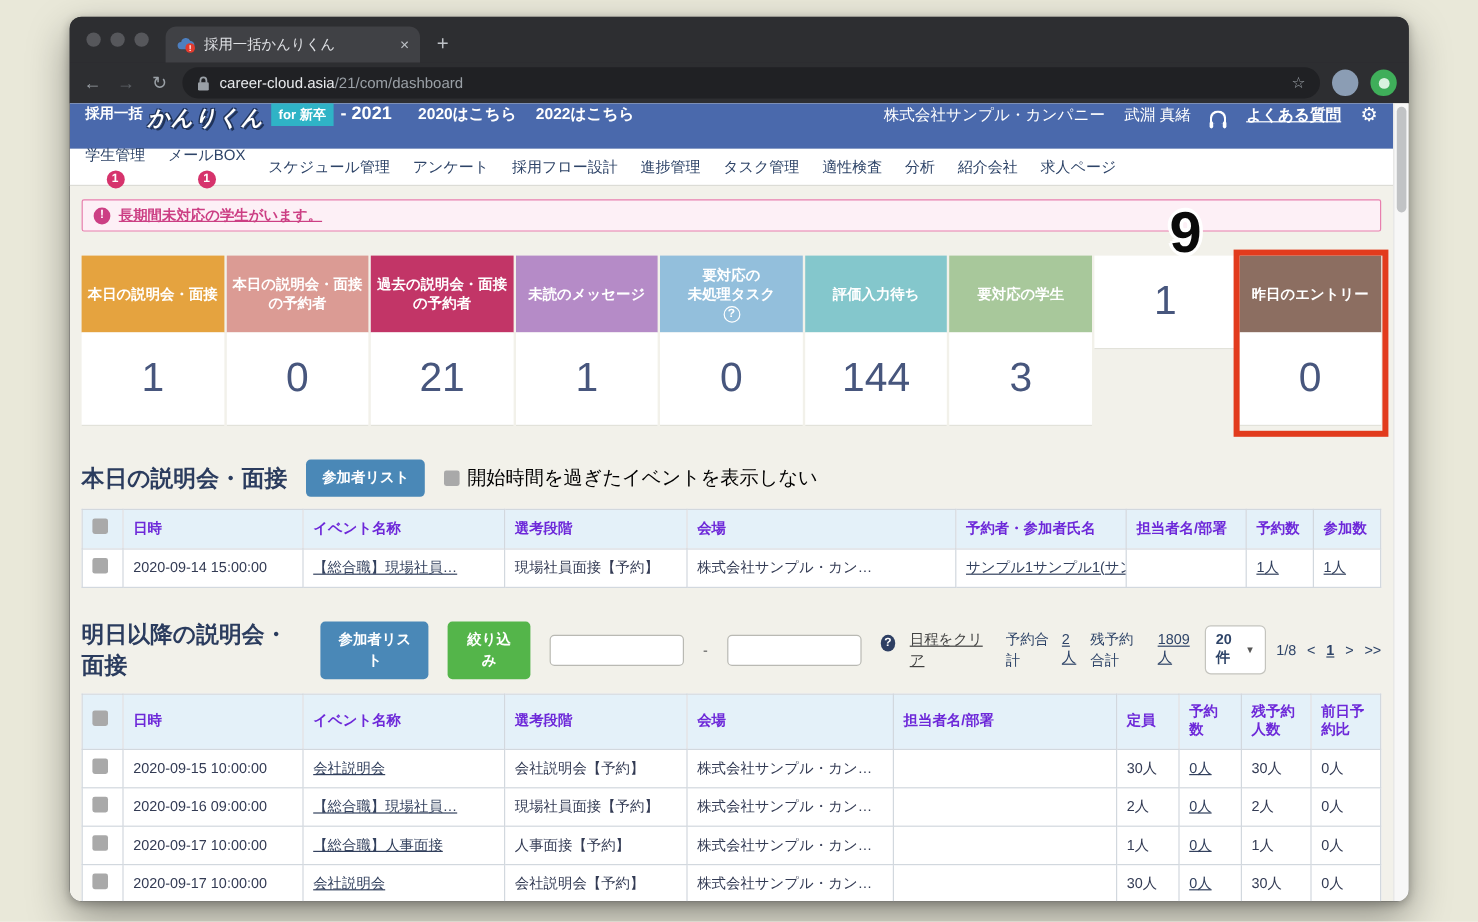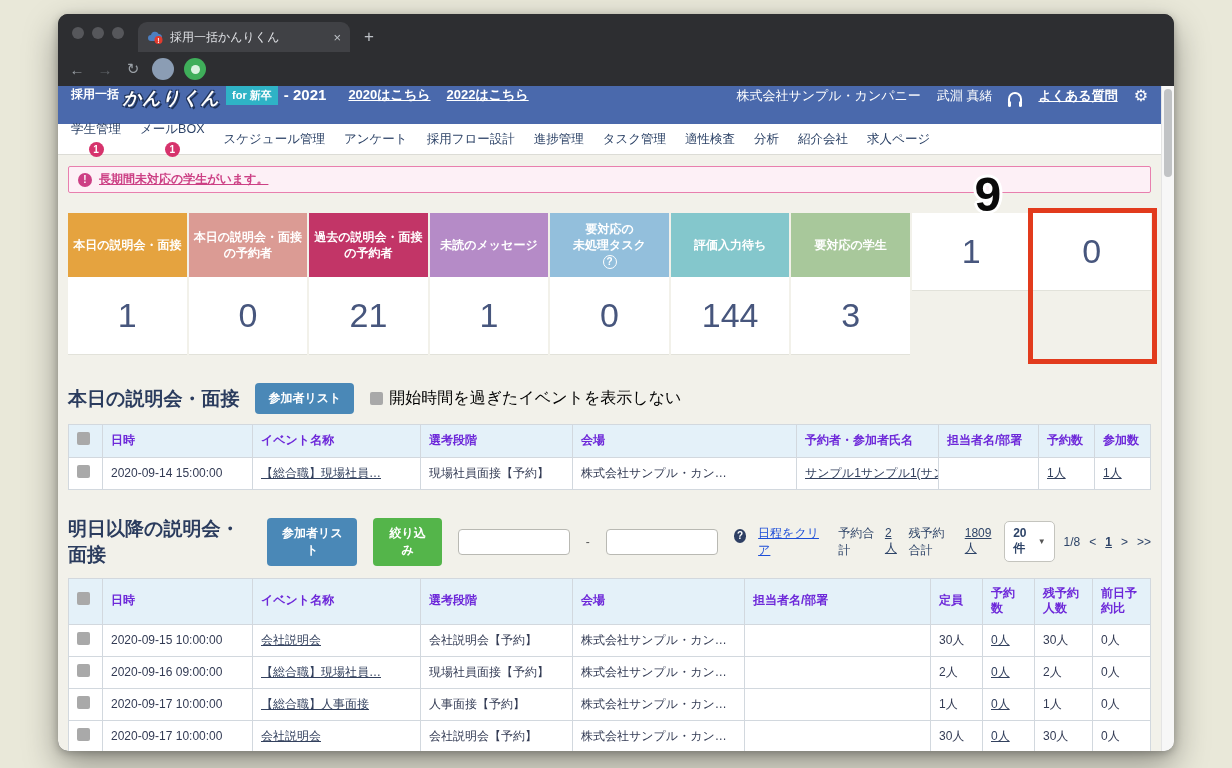--- a/index.html
+++ b/index.html
@@ -36,21 +36,21 @@
   .scrollbar { position:absolute; top:0; right:0; bottom:0; width:13px; background:#f7f7f7; border-left:1px solid #e4e4e4; }
   .scroll-thumb { position:absolute; top:3px; left:2px; width:8px; height:88px; border-radius:5px; background:#c1c3c5; }
 
   
   .bluebar { height:38px; background:#4a69ac; color:#fff; display:flex; align-items:flex-start; padding:0 13px; font-size:13px; }
   .logo-pre { font-weight:bold; font-size:12px; margin-right:4px; }
   .logo-name { font-weight:900; font-style:italic; font-size:18px; letter-spacing:1px;
                text-shadow:-1px -1px 0 #203359,1px -1px 0 #203359,-1px 1px 0 #203359,2px 2px 0 #203359; margin-right:6px; }
   .logo-badge { background:#2fb3c6; font-size:11px; font-weight:bold; padding:2px 6px; margin-right:6px; }
   .logo-year { font-weight:bold; font-size:15px; margin-right:22px; }
-  .yr-link { color:#fff; font-weight:bold; text-decoration:underline; margin-right:16px; }
+  .yr-link { color:#fff; font-weight:bold; margin-right:16px; }
   .blue-right { margin-left:auto; display:flex; align-items:center; gap:16px; }
   .headset { width:14px; height:11px; border:2px solid #fff; border-bottom:none; border-radius:8px 8px 0 0; position:relative; top:2px; }
   .headset:before, .headset:after { content:""; position:absolute; bottom:-4px; width:3px; height:6px; background:#fff; border-radius:2px; }
   .headset:before { left:-2px; } .headset:after { right:-2px; }
   .faq { color:#fff; font-weight:bold; text-decoration:underline; }
   .gear { font-family:"DejaVu Sans",sans-serif; font-size:16px; color:#fff; }
 
   
   .navbar { background:#fff; height:31px; display:flex; align-items:center; gap:19px; padding:0 13px;
             font-size:12.5px; color:#2e4468; border-bottom:1px solid #dcdcd6; }
@@ -91,21 +91,21 @@
   .btn-blue { background:#4a88b7; }
   .btn-green { background:#54b54a; }
   .checkbox { width:13px; height:13px; background:#a9a9a9; border-radius:2px; display:inline-block; flex:none; }
   .chk-label { font-size:16px; color:#000000; }
   .chk-wrap { display:flex; align-items:center; gap:6px; }
 
   .date-input { width:112px; height:26px; border:1px solid #b9b9b3; border-radius:4px; background:#fff; }
   .hyphen { color:#555; font-size:12px; }
   .q-ic { width:14px; height:14px; border-radius:50%; background:#2e3f63; color:#fff; font-size:10px; font-weight:bold;
           display:inline-flex; align-items:center; justify-content:center; position:relative; top:-6px; }
-  .clear-link { font-size:12px; color:#1d4ed8; text-decoration:underline; margin-left:-4px; }
+  .clear-link { font-size:12px; color:#404040; text-decoration:underline; margin-left:-4px; }
 
   .pager { margin-left:auto; display:flex; align-items:center; gap:9px; font-size:12px; color:#2e4468; }
   .u { text-decoration:underline; }
   .select { background:#fff; border:1px solid #c4c4be; border-radius:5px; padding:4px 8px; display:flex; gap:8px;
             align-items:center; font-size:12px; font-weight:bold; color:#2e4468; }
   .select .chev { font-size:8px; color:#555; }
   .pg-cur { font-weight:bold; text-decoration:underline; }
 
   
   table { width:100%; border-collapse:collapse; background:#fff; table-layout:fixed; }
@@ -136,20 +136,30 @@
       <span class="tab-title">採用一括かんりくん</span>
       <span class="tab-close">×</span>
     </div>
     <span class="newtab">+</span>
   </div>
 
   <div class="urlbar">
     <span class="nav-ic">←</span>
     <span class="nav-ic dim">→</span>
     <span class="nav-ic">↻</span>
+    <div class="urlfield">
+      <svg width="11" height="13" viewBox="0 0 11 13">
+        <rect x="1" y="5.5" width="9" height="7" rx="1.2" fill="#9aa0a6"></rect>
+        <path d="M3 6V4a2.5 2.5 0 0 1 5 0v2" fill="none" stroke="#9aa0a6" stroke-width="1.5"></path>
+      </svg>
+      <span>
+        <span class="url-domain">career-cloud.asia</span><span class="url-path">/21/com/dashboard</span>
+      </span>
+      <span class="star">☆</span>
+    </div>
     <span class="avatar1"></span>
     <span class="avatar2">
         <i></i>
       </span>
   </div>
 
   <div class="page">
     <div class="page-inner">
 
       <div class="bluebar">
@@ -299,20 +309,24 @@
               <div class="card-val">3</div>
             </div>
 
             <div class="card">
 
               <div class="card-val">1</div>
             </div>
 
             <div class="card highlight">
               <span class="marker">9</span>
+              <div class="card-head" style="background: rgb(140, 110, 97);">
+                <span>昨日のエントリー</span>
+                
+              </div>
               <div class="card-val">0</div>
             </div>
           </div>
 
         <div class="section-row">
           <span class="section-title">本日の説明会・面接</span>
           <button class="btn btn-blue">参加者リスト</button>
           <span class="chk-wrap">
             <span class="checkbox"></span>
             <span class="chk-label">開始時間を過ぎたイベントを表示しない</span>

